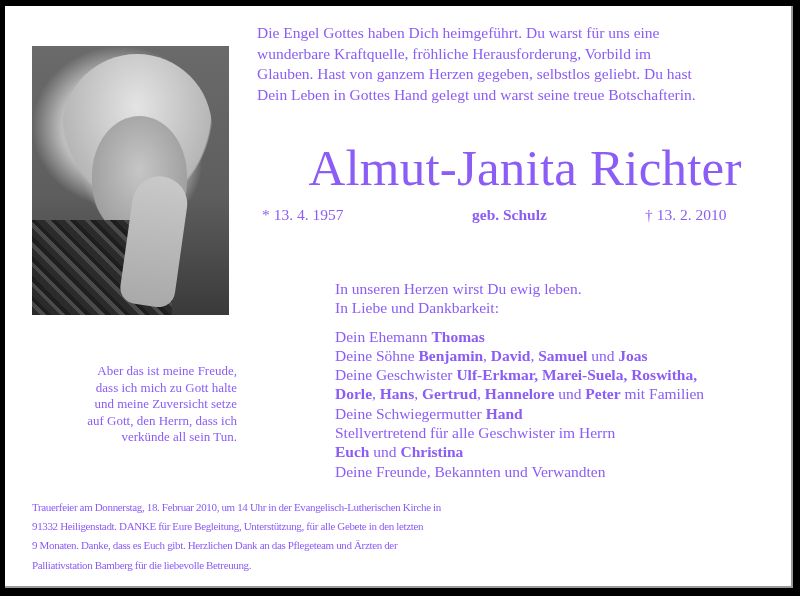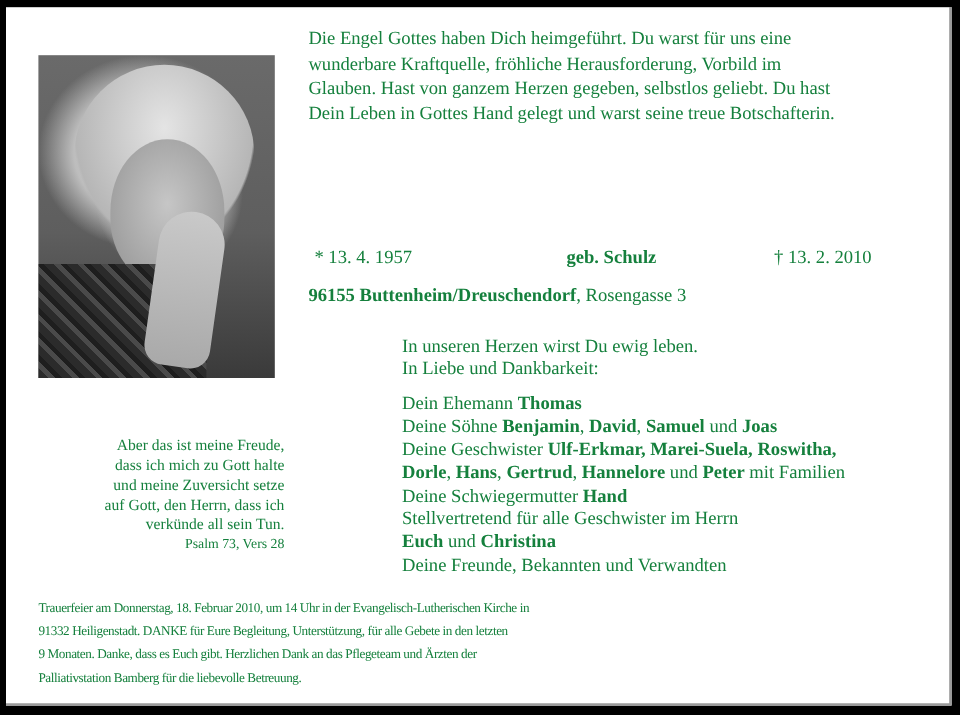--- a/index.html
+++ b/index.html
@@ -1,21 +1,21 @@
 <!DOCTYPE html>
 <html><head>
 <meta charset="utf-8">
 <style>
   html, body { margin: 0; padding: 0; background: #000; }
   body { width: 800px; height: 596px; position: relative; overflow: hidden; }
   .frame {
     position: absolute; left: 5px; top: 6px; width: 788px; height: 582px;
     background: #fff; box-shadow: inset -2px -2px 0 #9a9a9a;
   }
-  .serif { font-family: "Liberation Serif", "DejaVu Serif", serif; color: #15803d; }
+  .serif { font-family: "Liberation Serif", "DejaVu Serif", serif; color: #8b5cf6; }
   .photo {
     position: absolute; left: 27px; top: 40px; width: 197px; height: 269px;
     background: radial-gradient(ellipse 45% 38% at 55% 42%, #cfcfcf 0%, #b9b9b9 45%, transparent 70%),
                 radial-gradient(ellipse 60% 40% at 45% 30%, #d8d8d8 0%, #bdbdbd 50%, transparent 75%),
                 linear-gradient(180deg, #6a6a6a 0%, #5e5e5e 55%, #3a3a3a 100%);
     overflow: hidden;
   }
   .photo .shirt {
     position: absolute; left: 0; bottom: 0; width: 140px; height: 95px;
     background: repeating-linear-gradient(45deg, #2b2b2b 0 6px, #4a4a4a 6px 10px, #1e1e1e 10px 14px);
@@ -78,28 +78,26 @@
     <div class="hand"></div>
   </div>
 
   <div class="intro serif">
     <div>Die Engel Gottes haben Dich heimgeführt. Du warst für uns eine</div>
     <div>wunderbare Kraftquelle, fröhliche Herausforderung, Vorbild im</div>
     <div>Glauben. Hast von ganzem Herzen gegeben, selbstlos geliebt. Du hast</div>
     <div>Dein Leben in Gottes Hand gelegt und warst seine treue Botschafterin.</div>
   </div>
 
+  <div class="name serif">Almut-Janita Richter</div>
 
   <div class="dates born serif">* 13. 4. 1957</div>
   <div class="dates maiden serif">geb. Schulz</div>
   <div class="dates died serif">† 13. 2. 2010</div>
 
-  <div class="address serif">
-    <b>96155 Buttenheim/Dreuschendorf</b><span>, Rosengasse 3</span>
-  </div>
 
   <div class="mourners serif">
     <div>In unseren Herzen wirst Du ewig leben.</div>
     <div>In Liebe und Dankbarkeit:</div>
     <div class="gap"></div>
     <div>
       <span>Dein Ehemann </span><b>Thomas</b>
     </div>
     <div>
       <span>Deine Söhne </span><b>Benjamin</b><span>, </span><b>David</b><span>, </span><b>Samuel</b><span> und </span><b>Joas</b>
@@ -119,21 +117,20 @@
     </div>
     <div>Deine Freunde, Bekannten und Verwandten</div>
   </div>
 
   <div class="verse serif">
     <div>Aber das ist meine Freude,</div>
     <div>dass ich mich zu Gott halte</div>
     <div>und meine Zuversicht setze</div>
     <div>auf Gott, den Herrn, dass ich</div>
     <div>verkünde all sein Tun.</div>
-    <div class="ref">Psalm 73, Vers 28</div>
   </div>
 
   <div class="ceremony serif">
     <div>Trauerfeier am Donnerstag, 18. Februar 2010, um 14 Uhr in der Evangelisch-Lutherischen Kirche in</div>
     <div>91332 Heiligenstadt. DANKE für Eure Begleitung, Unterstützung, für alle Gebete in den letzten</div>
     <div>9 Monaten. Danke, dass es Euch gibt. Herzlichen Dank an das Pflegeteam und Ärzten der</div>
     <div>Palliativstation Bamberg für die liebevolle Betreuung.</div>
   </div>
 
 </div>

